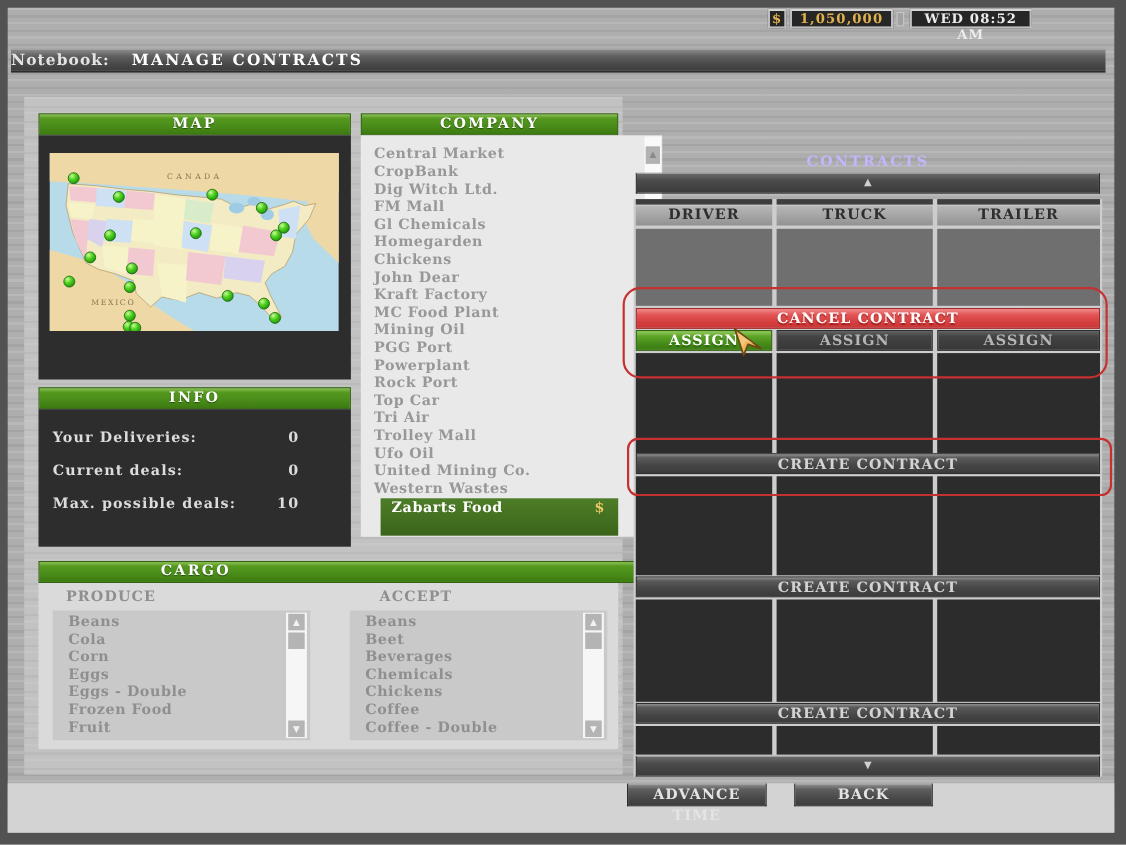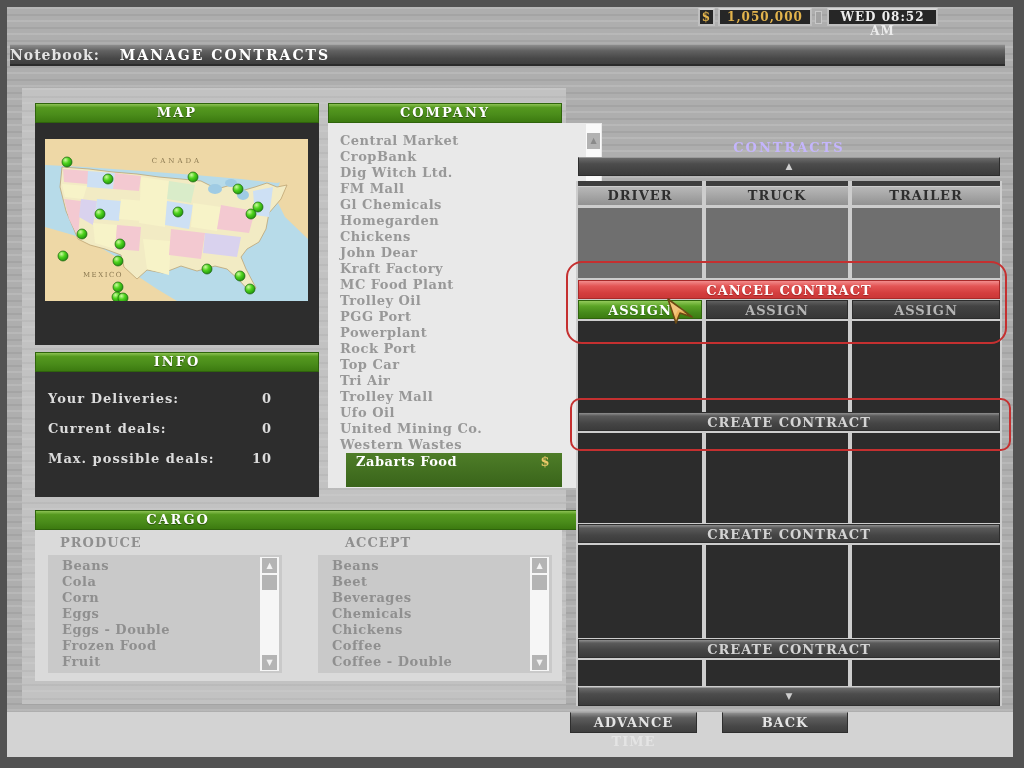--- a/index.html
+++ b/index.html
@@ -205,21 +205,21 @@
     <div class="co-item">Central Market</div>
         <div class="co-item">CropBank</div>
         <div class="co-item">Dig Witch Ltd.</div>
         <div class="co-item">FM Mall</div>
         <div class="co-item">Gl Chemicals</div>
         <div class="co-item">Homegarden</div>
         <div class="co-item">Chickens</div>
         <div class="co-item">John Dear</div>
         <div class="co-item">Kraft Factory</div>
         <div class="co-item">MC Food Plant</div>
-        <div class="co-item">Trolley Oil</div>
+        <div class="co-item">Mining Oil</div>
         <div class="co-item">PGG Port</div>
         <div class="co-item">Powerplant</div>
         <div class="co-item">Rock Port</div>
         <div class="co-item">Top Car</div>
         <div class="co-item">Tri Air</div>
         <div class="co-item">Trolley Mall</div>
         <div class="co-item">Ufo Oil</div>
         <div class="co-item">United Mining Co.</div>
         <div class="co-item">Western Wastes</div>
       </div>

